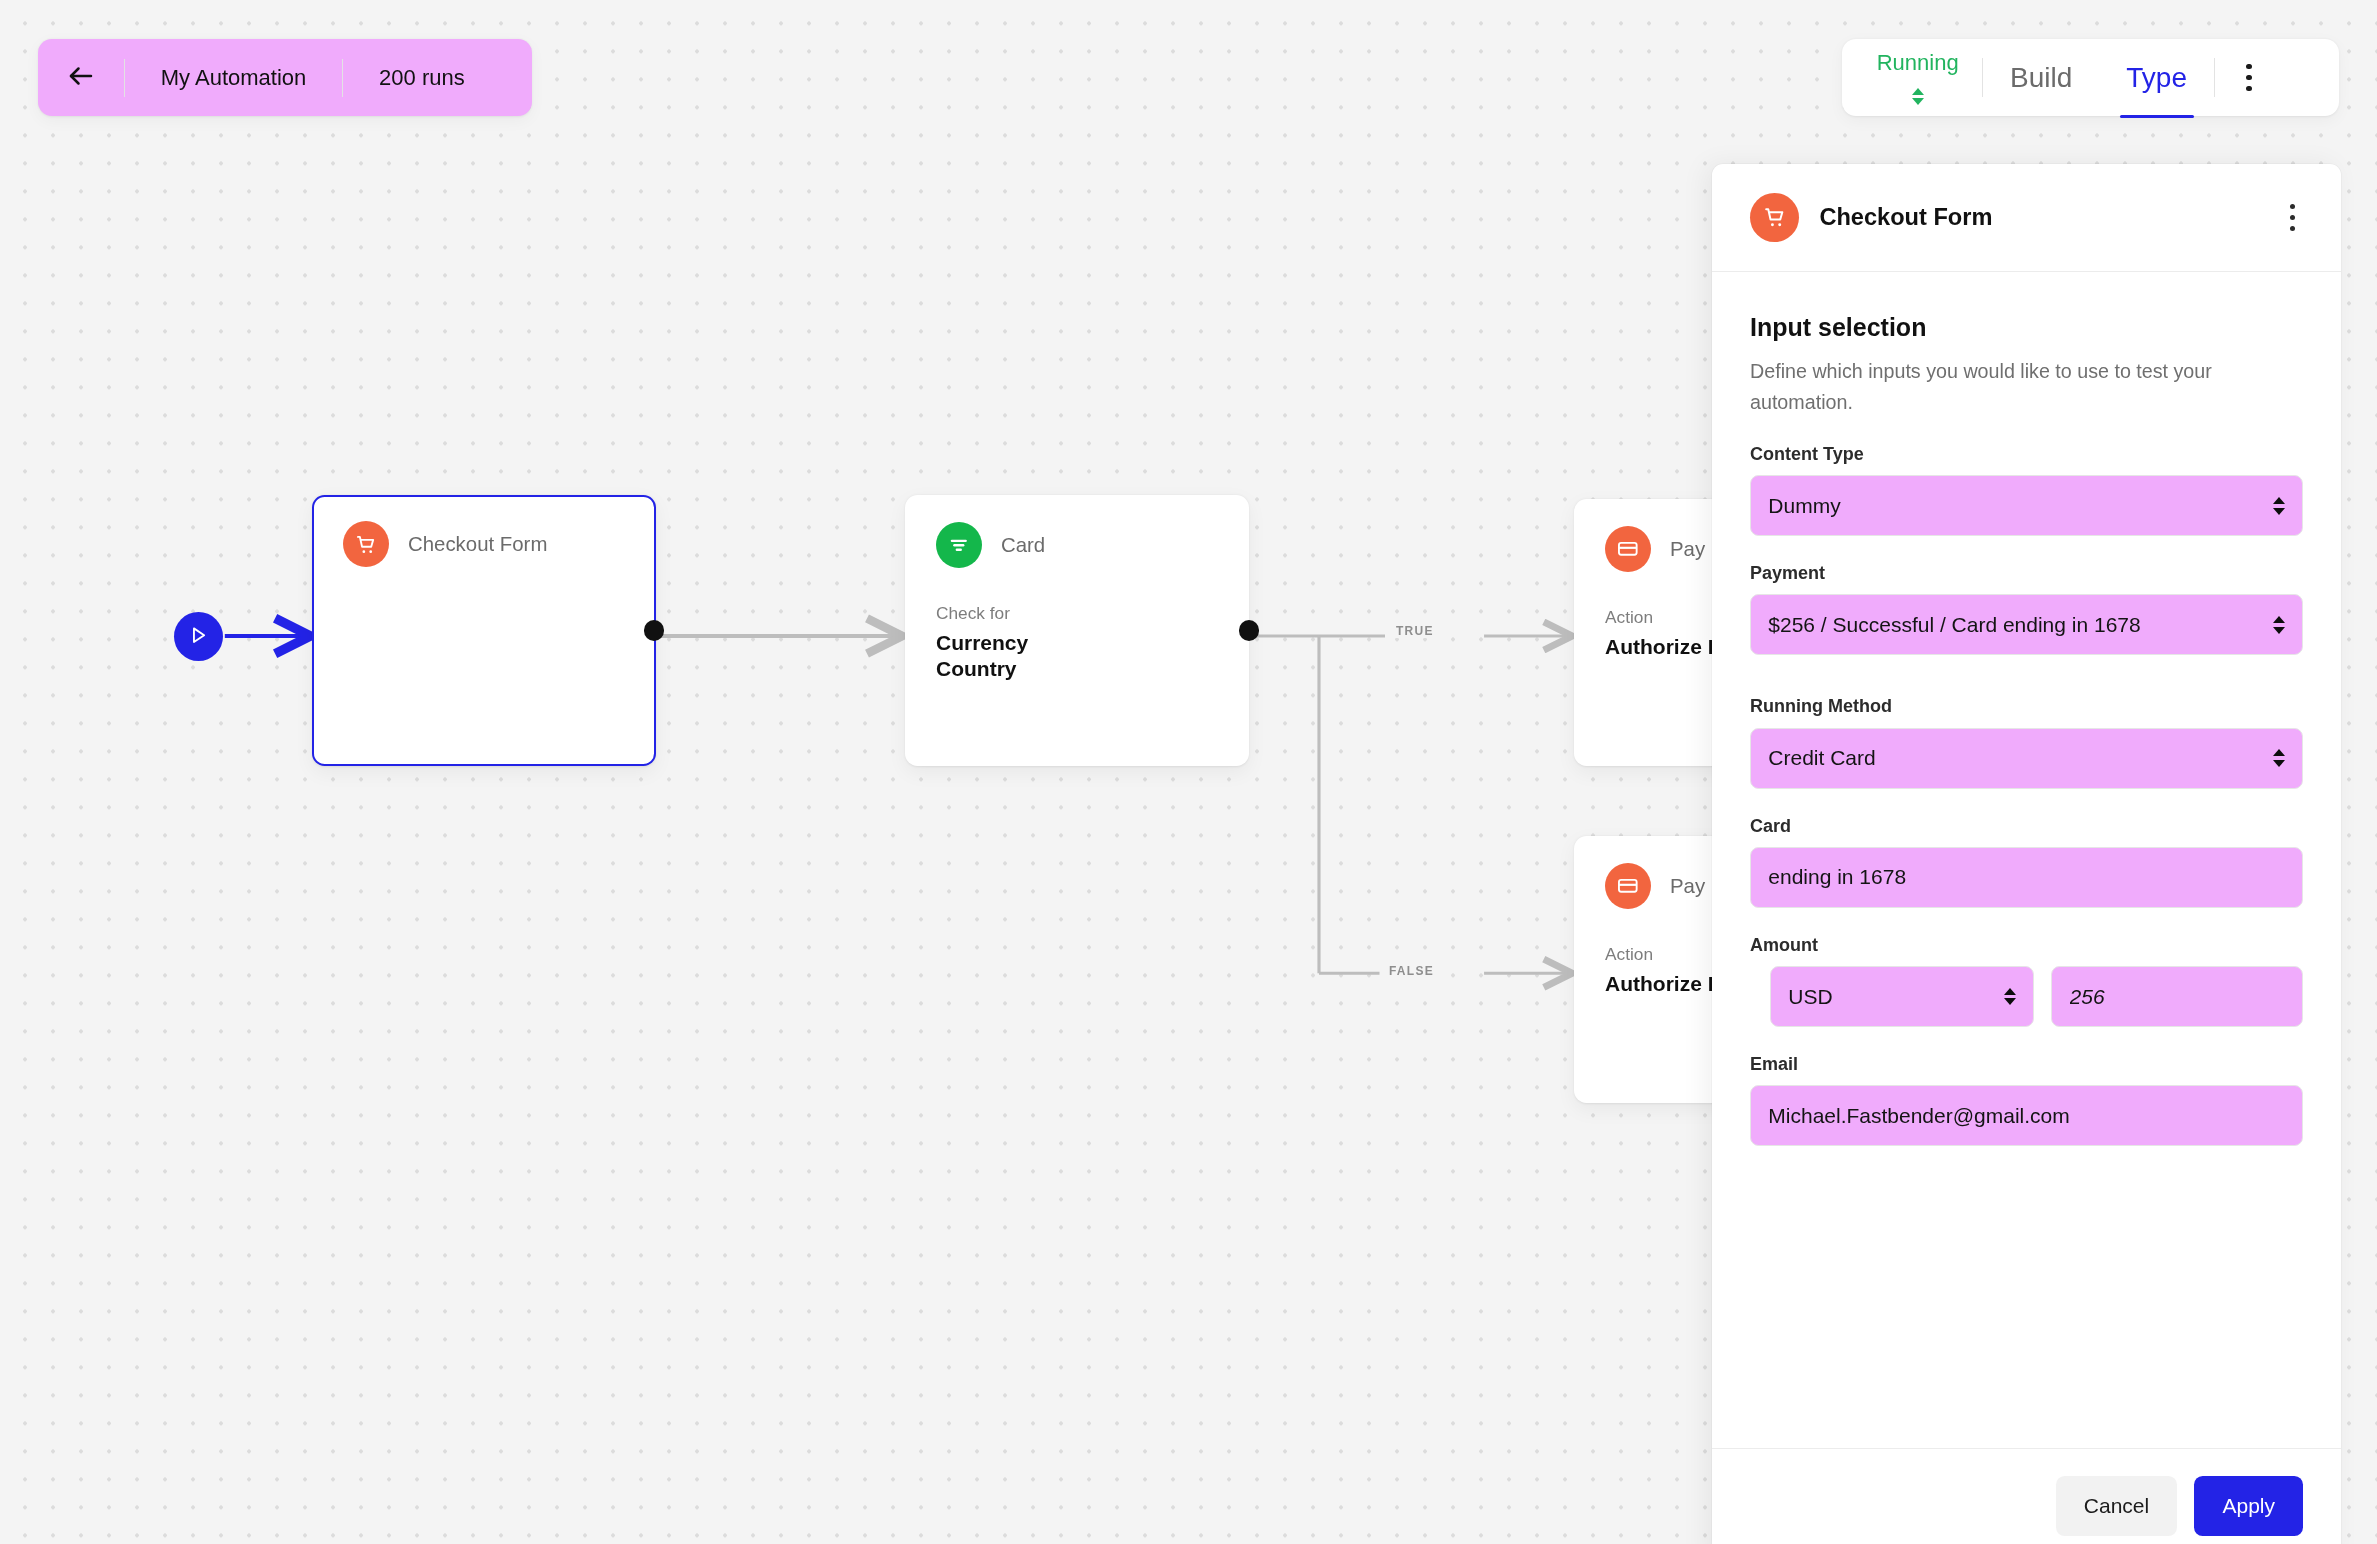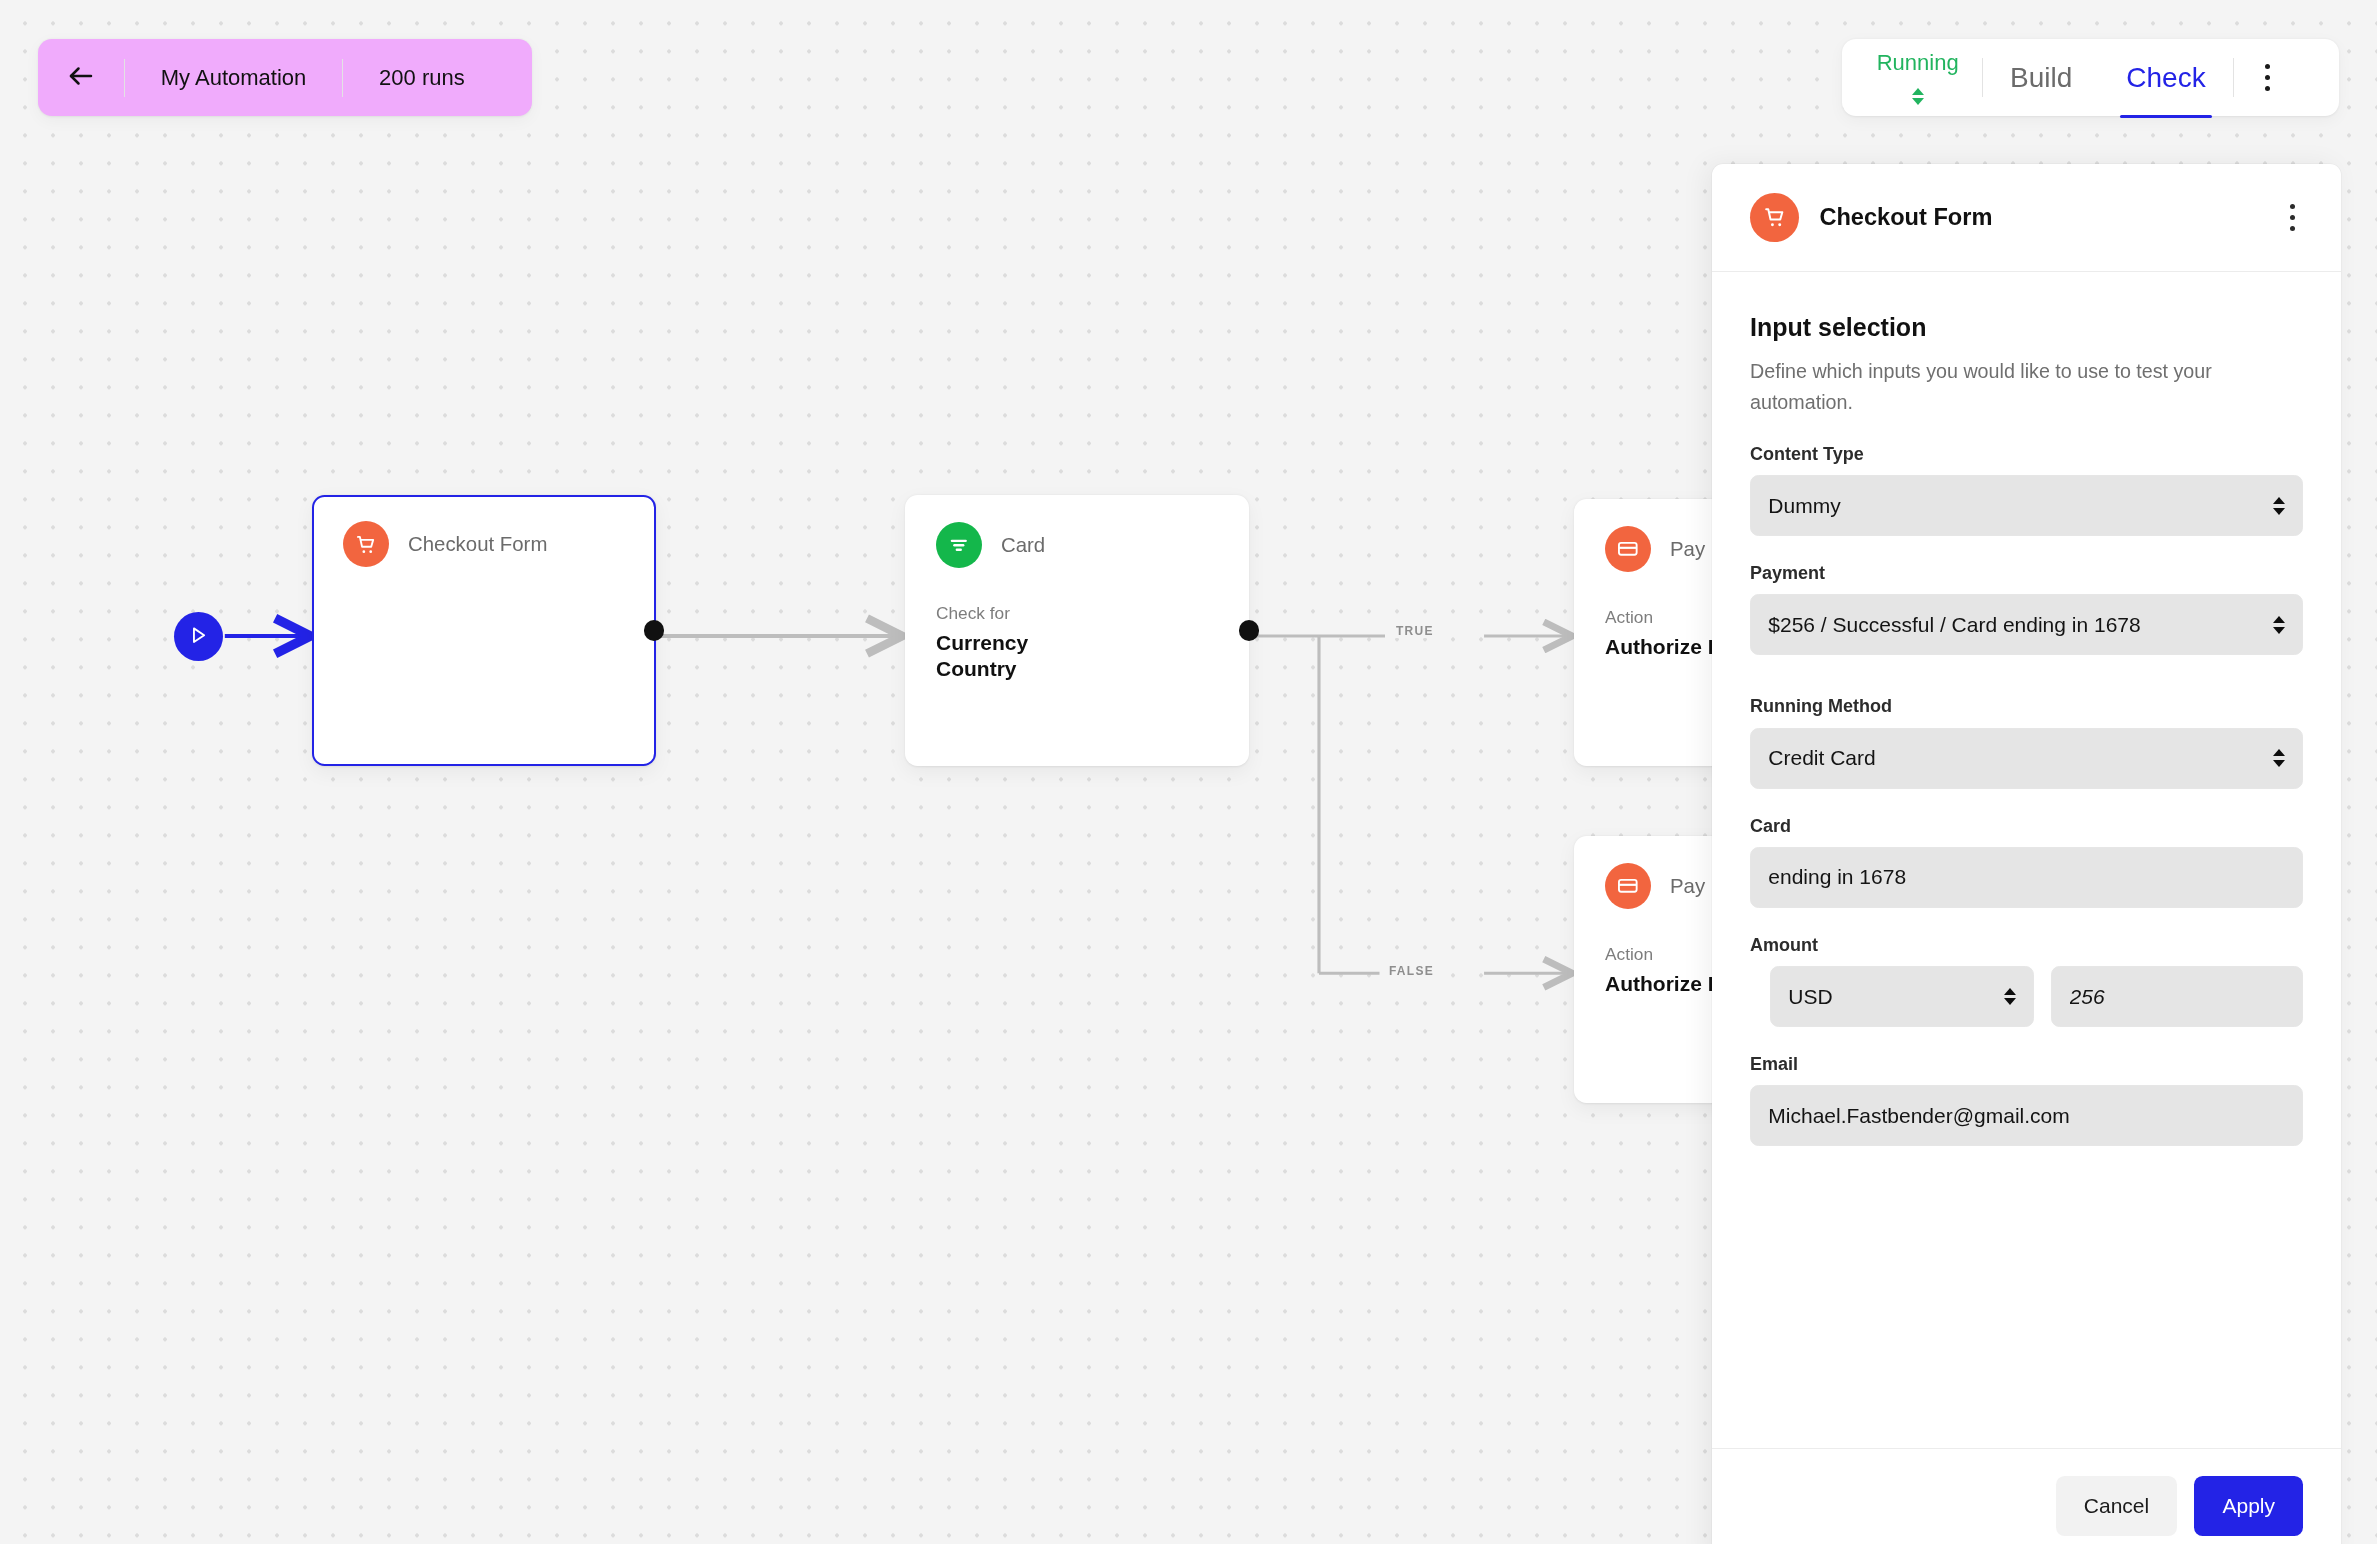--- a/index.html
+++ b/index.html
@@ -163,21 +163,21 @@
   .panel-desc {
     font-size: 19.7px; color: #6f6f6f; line-height: 1.55; margin-top: 14px; max-width: 519px;
   }
 
   .field { margin-top: 27px; }
   .field-label { font-size: 18px; color: #2c2c2c; font-weight: bold; margin-bottom: 10.2px; }
   .control {
     position: relative; width: 100%; height: 61px;
     border: 1.2px solid #e6e6e6; border-radius: 8.6px;
     display: flex; align-items: center; padding: 0 17.3px;
-    font-size: 21px; color: #141414; background: #e5e5e5;
+    font-size: 21px; color: #141414; background: #f0abfc;
     cursor: text;
   }
   .control.select { cursor: pointer; padding-right: 47px; }
   .control .val { white-space: nowrap; overflow: hidden; text-overflow: ellipsis; }
   .sel-arrows {
     position: absolute; right: 17.3px; top: 50%; transform: translateY(-50%);
     display: flex; flex-direction: column; gap: 3.9px;
   }
   .sel-arrows .up, .sel-arrows .dn {
     width: 0; height: 0; border-left: 6.3px solid transparent; border-right: 6.3px solid transparent;
@@ -326,21 +326,21 @@
     <div class="tb-status">
       <span class="tb-status-label">Running</span>
       <span class="stepper">
           <span class="up"></span>
           <span class="dn"></span>
         </span>
     </div>
     <div class="tb-div"></div>
     <div class="tb-tabs">
       <div class="tb-tab">Build</div>
-      <div class="tb-tab active">Check</div>
+      <div class="tb-tab active">Type</div>
     </div>
     <div class="tb-div"></div>
     <div class="tb-kebab">
       <span class="kebab">
           <i></i>
           <i></i>
           <i></i>
         </span>
     </div>
   </div>

